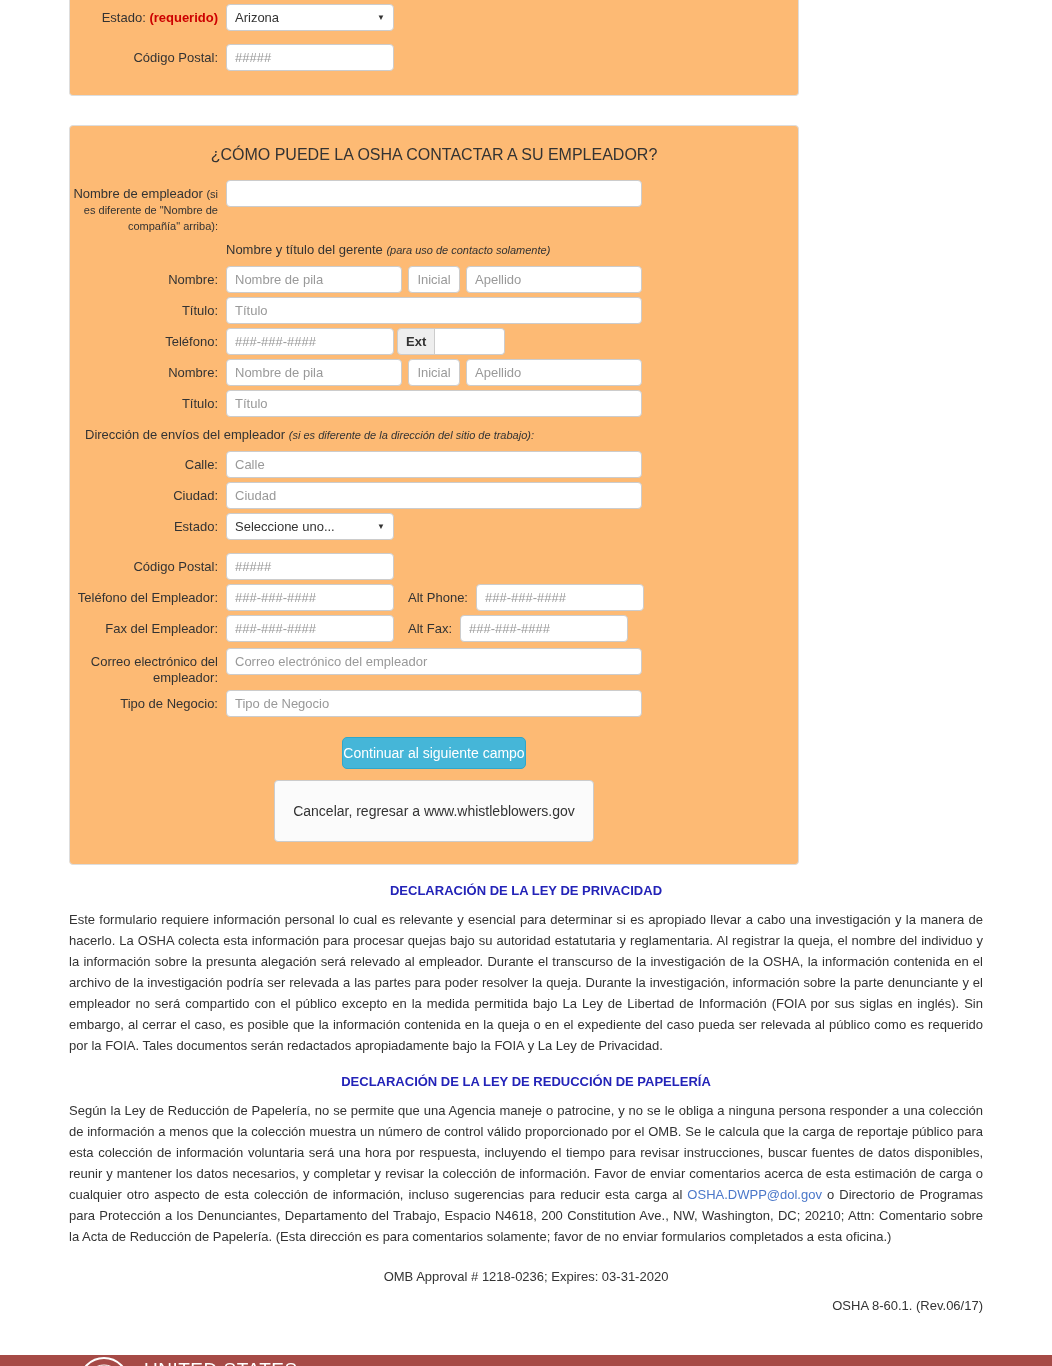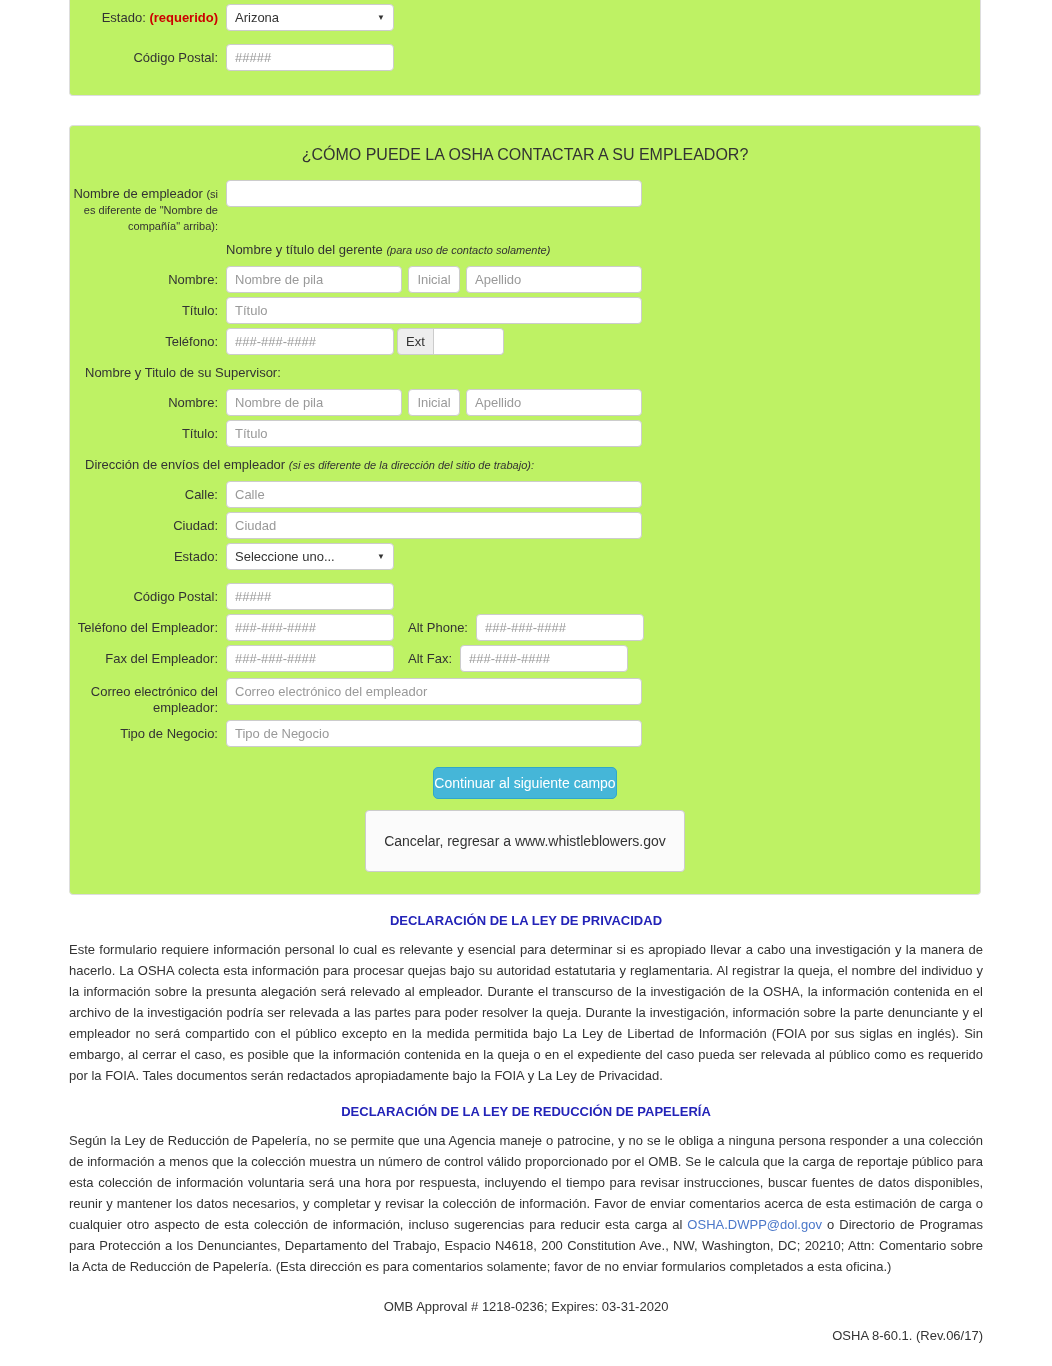--- a/index.html
+++ b/index.html
@@ -1,32 +1,32 @@
 <!DOCTYPE html>
 <html><head>
 <meta charset="utf-8">
 <style>
   html,body{margin:0;padding:0;}
   body{width:1052px;height:1366px;background:#fff;font-family:"Liberation Sans",sans-serif;font-size:13px;color:#333;position:relative;}
-  .card{width:912px;margin-left:69px;border:1px solid #ddd;border-radius:4px;background:#bef264;box-sizing:border-box;}
+  .card{width:730px;margin-left:69px;border:1px solid #ddd;border-radius:4px;background:#fdba74;box-sizing:border-box;}
   #card-top{border-top:none;border-radius:0 0 4px 4px;padding:4px 0 20px;}
   #card-employer{margin-top:29px;padding:14px 0 22px;}
   .frow{display:flex;align-items:flex-start;margin-bottom:4px;}
   .flabel{width:148px;text-align:right;padding:6px 8px 0 0;flex-shrink:0;color:#333;line-height:16px;}
   .flabel .note{font-size:11px;}
   input{box-sizing:border-box;height:27px;border:1px solid #ccc;border-radius:4px;padding:4px 8px;font:13px "Liberation Sans",sans-serif;color:#555;background:#fff;outline:none;}
   input::placeholder{color:#999;opacity:1;}
   .w-full{width:416px;}
   .w-med{width:168px;}
   .w-first{width:176px;margin-right:6px;}
   .w-init{width:52px;margin-right:6px;text-align:center;}
   .w-last{width:176px;}
   .sel{box-sizing:border-box;width:168px;height:27px;border:1px solid #ccc;border-radius:4px;padding:4px 8px;display:flex;justify-content:space-between;align-items:center;background:#fff;color:#333;cursor:pointer;gap:12px;}
   .sel .arr{font-size:8px;color:#333;margin-left:6px;}
-  .addon{box-sizing:border-box;height:27px;border:1px solid #ccc;background:#eee;padding:5px 8px 4px;border-radius:4px 0 0 4px;margin-left:3px;color:#333;}
+  .addon{box-sizing:border-box;height:27px;border:1px solid #ccc;background:#eee;padding:5px 8px 4px;border-radius:4px 0 0 4px;margin-left:3px;color:#333;font-weight:bold;}
   .ext-input{width:70px;border-radius:0 4px 4px 0;border-left:none;}
   .inline-label{padding:6px 8px 0 14px;}
   .section-label{margin:10px 0 8px 15px;line-height:16px;}
   .section-label .note,.sub-heading .note{font-size:11px;font-style:italic;}
   .sub-heading{margin:8px 0 8px 156px;line-height:16px;}
   .form-title{text-align:center;font-size:16px;color:#333;margin:6px 0 16px;font-weight:400;}
   .btn-area{text-align:center;margin-top:20px;}
   .btn-continue{display:inline-block;background:#45b6d8;border:1px solid #2fa7cb;color:#fff;font-size:14px;padding:7px 0;border-radius:5px;cursor:pointer;}
   .btn-cancel{display:inline-block;background:#fbfbfb;border:1px solid #ccc;color:#333;font-size:14px;padding:22px 18px;border-radius:4px;margin-top:11px;cursor:pointer;}
   .legal-wrap{margin:0 69px;}
@@ -87,21 +87,20 @@
     <input class="w-full" placeholder="Título" style="">
   </div>
 
   <div class="frow">
     <div class="flabel">Teléfono:</div>
     <input class="w-med" placeholder="###-###-####" style="">
     <span class="addon">Ext</span>
     <input class="ext-input" style="">
   </div>
 
-  <div class="section-label">Nombre y Titulo de su Supervisor:</div>
 
   <div class="frow">
     <div class="flabel">Nombre:</div>
     <input class="w-first" placeholder="Nombre de pila" style="">
     <input class="w-init" placeholder="Inicial" style="">
     <input class="w-last" placeholder="Apellido" style="">
   </div>
 
   <div class="frow">
     <div class="flabel">Título:</div>

